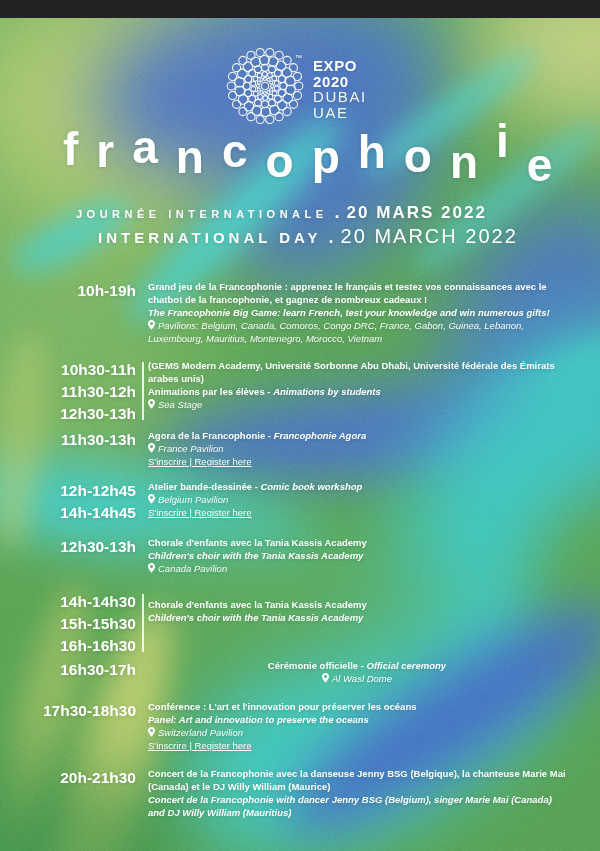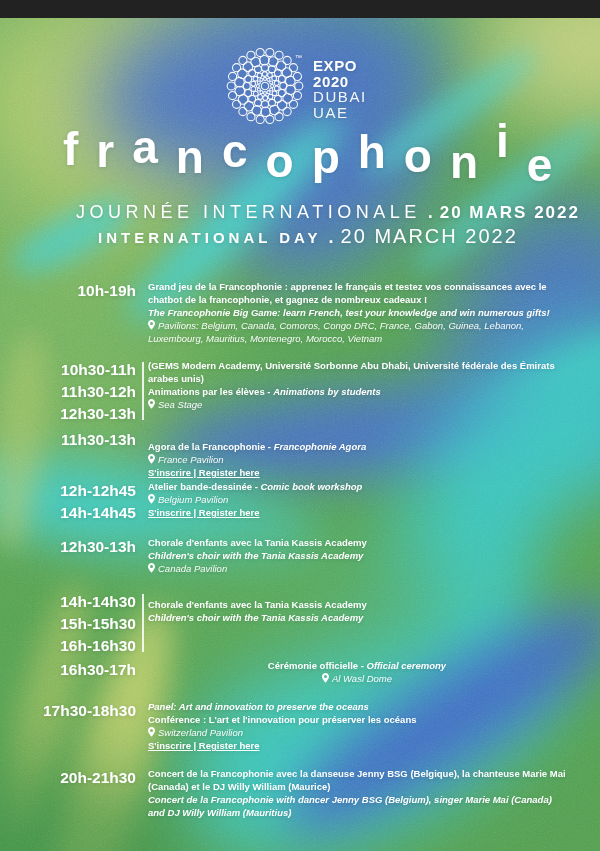--- a/index.html
+++ b/index.html
@@ -42,36 +42,36 @@
   .logo-text{position:absolute;left:313px;top:40px;line-height:15.5px;}
   .logo-line-bold{font-size:15px;font-weight:bold;letter-spacing:.6px;}
   .logo-line-light{font-size:15px;font-weight:normal;letter-spacing:1.6px;color:rgba(255,255,255,.93);}
   
   .title{position:absolute;left:54px;top:108px;height:80px;white-space:nowrap;}
   .title span{display:inline-block;font-size:46px;font-weight:bold;margin:0 9px;line-height:1;}
   
   .sub{position:absolute;white-space:nowrap;}
   .sub-fr{left:76px;top:184px;}
   .sub-en{left:98px;top:207px;}
-  .sub .small-b{font-size:18px;font-weight:normal;letter-spacing:4.5px;}
+  .sub .small-b{font-size:11px;font-weight:bold;letter-spacing:4.5px;}
   .sub .big-b{font-size:17px;font-weight:bold;letter-spacing:2px;}
   .sub .small-l{font-size:15px;font-weight:bold;letter-spacing:4px;}
   .sub .big-l{font-size:20px;font-weight:normal;letter-spacing:2px;}
   .sub .dot{font-size:18px;font-weight:bold;margin:0 7px;}
   
   .event{position:absolute;left:0;right:0;}
   .times{position:absolute;left:36px;width:100px;text-align:right;}
   .time{font-size:15.5px;font-weight:bold;line-height:22px;}
   .tdiv{position:absolute;left:142px;top:3px;width:1.5px;background:rgba(255,255,255,.85);}
   .desc{position:absolute;left:148px;width:418px;font-size:9.5px;line-height:13px;}
   .line{font-weight:bold;}
   .it{font-style:italic;}
   .loc{font-weight:normal;font-style:italic;color:rgba(255,255,255,.96);}
   .loc svg{vertical-align:-1px;margin-right:3px;}
-  a.register{color:#fff;font-weight:bold;text-decoration:underline;cursor:pointer;}
+  a.register{color:#fff;font-weight:normal;text-decoration:underline;cursor:pointer;}
 </style>
 </head>
 <body>
 
 <div class="poster">
   <div class="bg">
     <div class="bl b1"></div>
     <div class="bl b2"></div>
     <div class="bl b3"></div>
     <div class="bl b4"></div>
@@ -233,21 +233,21 @@
             <div class="line"><span>Animations par les élèves - </span><span class="it">Animations by students</span></div>
             <div class="loc"><svg width="7" height="10" viewBox="0 0 12 17">
                 <path d="M6 0C2.69 0 0 2.69 0 6c0 4.5 6 10.5 6 10.5S12 10.5 12 6c0-3.31-2.69-6-6-6zm0 8.6A2.6 2.6 0 1 1 6 3.4a2.6 2.6 0 0 1 0 5.2z" fill="#ffffff"></path>
               </svg><span>Sea Stage</span></div>
           </div>
         </div>
         <div class="event" style="top: 411px;">
           <div class="times">
             <div class="time">11h30-13h</div>
           </div>
-          <div class="desc" style="top: 11px;">
+          <div class="desc" style="top: 0px;">
             <div class="line"><span>Agora de la Francophonie - </span><span class="it">Francophonie Agora</span></div>
             <div class="loc"><svg width="7" height="10" viewBox="0 0 12 17">
                 <path d="M6 0C2.69 0 0 2.69 0 6c0 4.5 6 10.5 6 10.5S12 10.5 12 6c0-3.31-2.69-6-6-6zm0 8.6A2.6 2.6 0 1 1 6 3.4a2.6 2.6 0 0 1 0 5.2z" fill="#ffffff"></path>
               </svg><span>France Pavilion</span></div>
             <div><a class="register">S'inscrire | Register here</a></div>
           </div>
         </div>
         <div class="event" style="top: 462px;">
           <div class="times">
             <div class="time">12h-12h45</div>
@@ -294,22 +294,22 @@
             <div class="loc"><svg width="7" height="10" viewBox="0 0 12 17">
                 <path d="M6 0C2.69 0 0 2.69 0 6c0 4.5 6 10.5 6 10.5S12 10.5 12 6c0-3.31-2.69-6-6-6zm0 8.6A2.6 2.6 0 1 1 6 3.4a2.6 2.6 0 0 1 0 5.2z" fill="#ffffff"></path>
               </svg><span>Al Wasl Dome</span></div>
           </div>
         </div>
         <div class="event" style="top: 682px;">
           <div class="times">
             <div class="time">17h30-18h30</div>
           </div>
           <div class="desc" style="top: 0px;">
+            <div class="line">Conférence : L'art et l'innovation pour préserver les océans</div>
             <div class="line it">Panel: Art and innovation to preserve the oceans</div>
-            <div class="line">Conférence : L'art et l'innovation pour préserver les océans</div>
             <div class="loc"><svg width="7" height="10" viewBox="0 0 12 17">
                 <path d="M6 0C2.69 0 0 2.69 0 6c0 4.5 6 10.5 6 10.5S12 10.5 12 6c0-3.31-2.69-6-6-6zm0 8.6A2.6 2.6 0 1 1 6 3.4a2.6 2.6 0 0 1 0 5.2z" fill="#ffffff"></path>
               </svg><span>Switzerland Pavilion</span></div>
             <div><a class="register">S'inscrire | Register here</a></div>
           </div>
         </div>
         <div class="event" style="top: 749px;">
           <div class="times">
             <div class="time">20h-21h30</div>
           </div>

